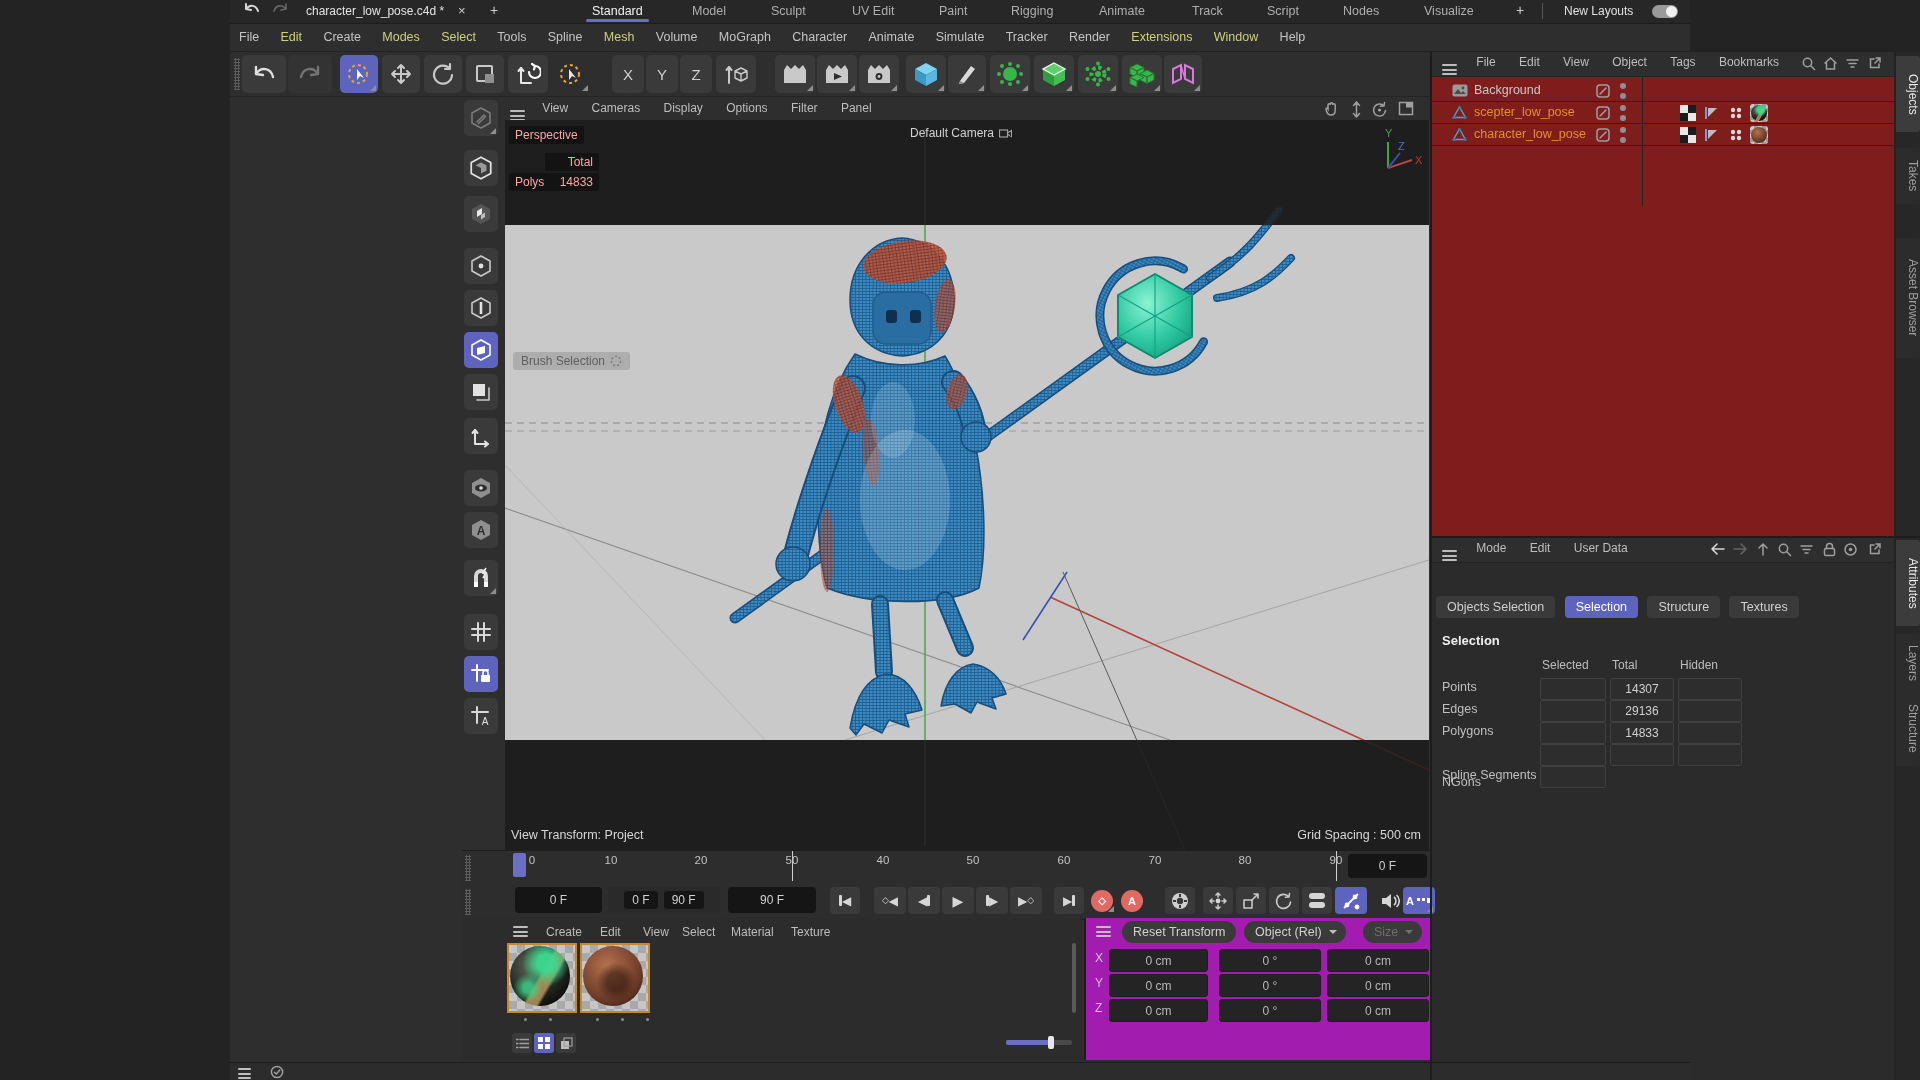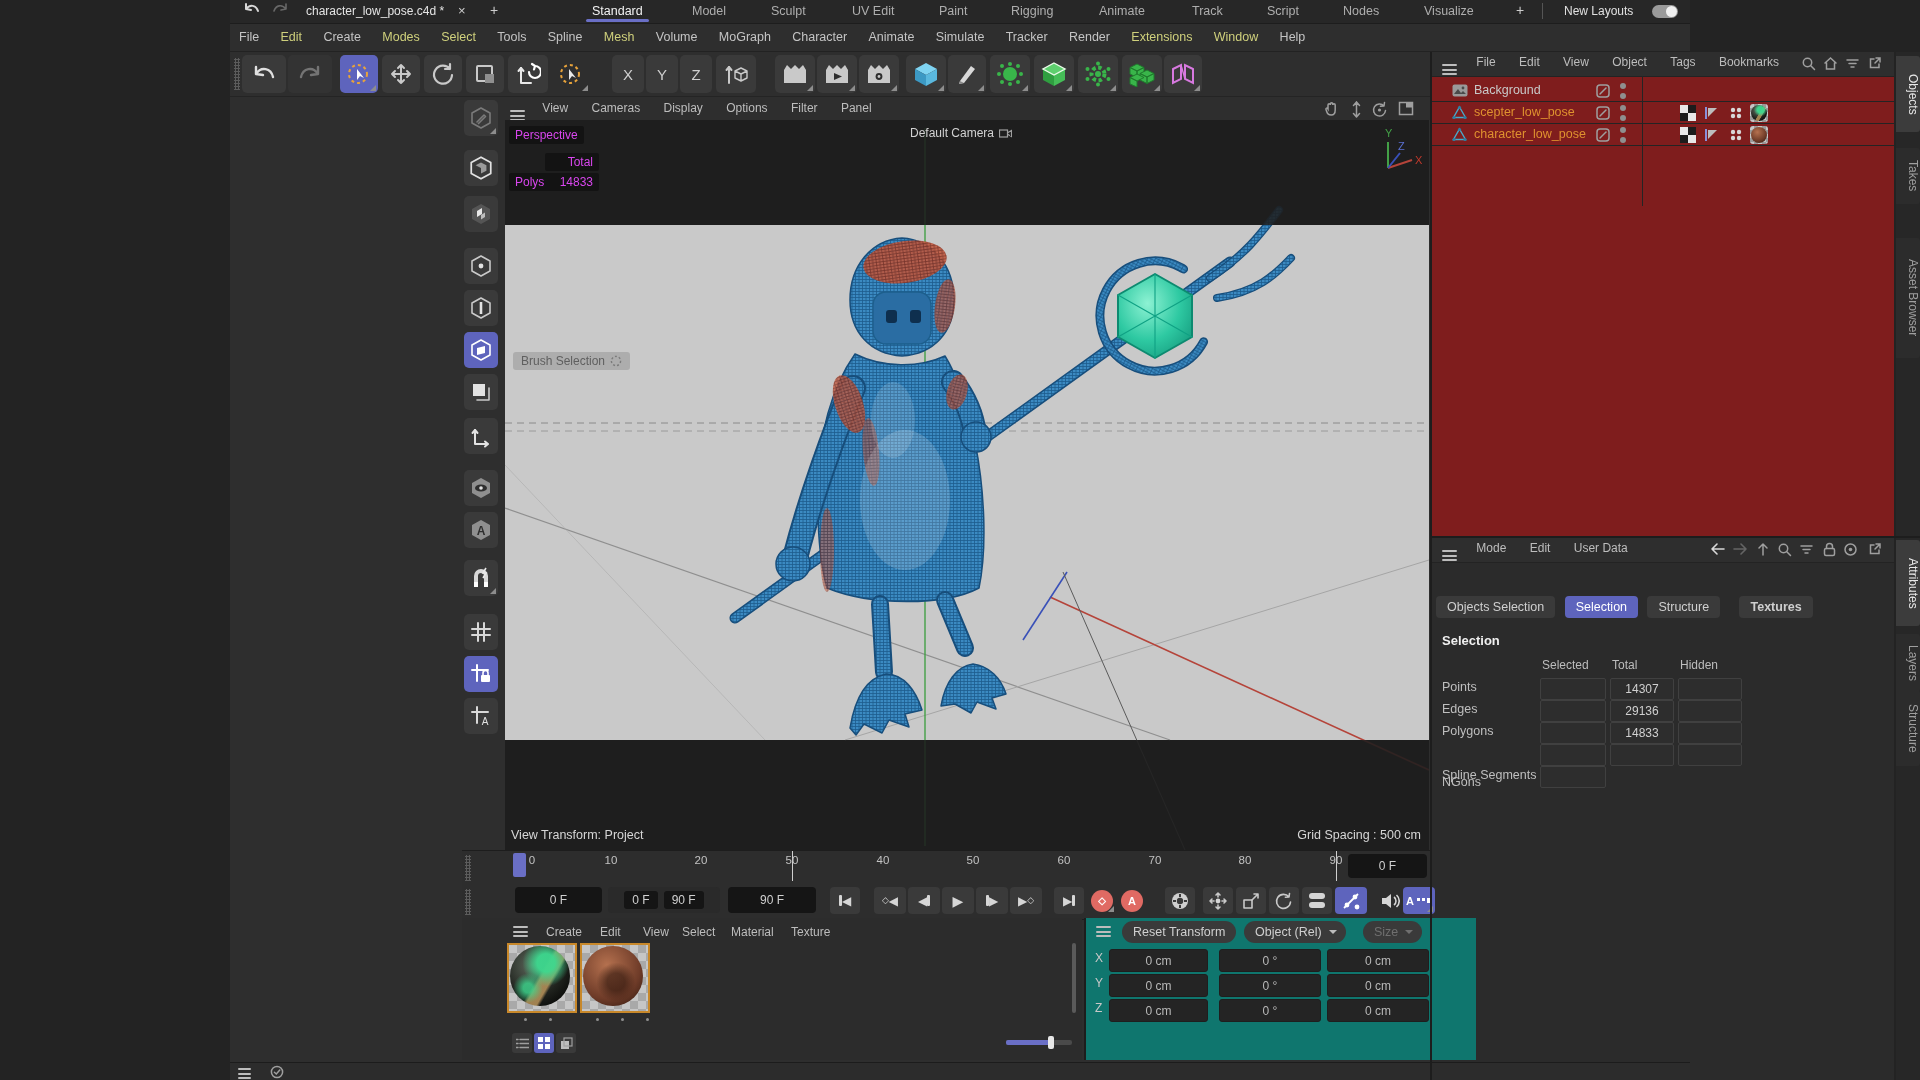--- a/index.html
+++ b/index.html
@@ -27,21 +27,21 @@
   .grip{position:absolute;width:6px;background-image:radial-gradient(#5c5c5c 1px,transparent 1.2px);background-size:3px 3px;}
   .xyz{font-size:15px;color:#cfcfcf;}
   
   .pbtn{position:absolute;left:234px;width:34px;height:36px;background:#3a3a3a;border-radius:5px;display:flex;align-items:center;justify-content:center;}
   .pbtn.active{background:#5e64bd;}
   .pbtn.dim svg{opacity:.45;}
   
   #vpmenubar{position:absolute;left:272px;top:98px;width:928px;height:22px;background:#2e2e2e;}
   .vpm{display:inline-block;padding:3px 10px 0 10px;color:#bdbdbd;font-size:12px;}
   #vpcanvas{position:absolute;left:275px;top:120px;width:924px;height:730px;background:#1f1f1f;}
-  .hudbox{position:absolute;background:rgba(18,18,18,.88);color:#d946ef;font-size:12px;padding:2px 6px;border-radius:2px;}
+  .hudbox{position:absolute;background:rgba(18,18,18,.88);color:#fca5a5;font-size:12px;padding:2px 6px;border-radius:2px;}
   .vpstatus{position:absolute;color:#d6d6d6;font-size:12.5px;}
   #brushpill{position:absolute;left:8px;top:232px;background:rgba(150,150,150,.55);color:#5f5f5f;
              font-size:12px;padding:2px 8px;border-radius:3px;display:flex;align-items:center;gap:5px;}
   
   #omgr{position:absolute;left:1202px;top:52px;width:462px;height:484px;background:#7f1d1d;text-decoration:underline;}
   .om-menu{position:absolute;top:0;left:0;width:100%;height:24px;background:#2e2e2e;border-bottom:1px solid #232323;}
   .omrow{position:absolute;left:0;width:462px;height:22px;}
   .omname{position:absolute;left:42px;top:3px;font-size:12.5px;color:#c9c9c9;}
   .omname.sel{color:#df922f;}
   .vtabs{position:absolute;left:1666px;width:24px;background:#272727;}
@@ -59,21 +59,21 @@
   .tick{position:absolute;top:3px;font-size:11.5px;color:#c2c2c2;transform:translateX(-50%);}
   .tfield{position:absolute;top:36px;height:26px;background:#151515;border-radius:4px;color:#d0d0d0;
           font-size:12px;display:flex;align-items:center;justify-content:center;}
   .pbtnT{position:absolute;top:36px;height:27px;background:#3a3a3a;border-radius:4px;display:flex;align-items:center;justify-content:center;color:#d6d6d6;font-size:11px;}
   .pbtnT.activeB{background:#5e64bd;}
   .tri{font-size:12px;line-height:1;}
   .bar{display:inline-block;width:3px;height:11px;background:#d6d6d6;border-radius:1px;}
   .redcirc{width:22px;height:22px;border-radius:50%;background:#e06a63;display:flex;align-items:center;justify-content:center;color:#fff;font-size:11px;font-weight:bold;}
   
   #matmgr{position:absolute;left:232px;top:918px;width:620px;height:142px;background:#2c2c2c;}
-  #coordmgr{position:absolute;left:854px;top:918px;width:346px;height:142px;background:#0f766e;border-left:2px solid #1d1d1d;padding-left:44px;}
+  #coordmgr{position:absolute;left:854px;top:918px;width:346px;height:142px;background:#a21caf;border-left:2px solid #1d1d1d;}
   .cfield{position:absolute;height:21px;background:#242424;border:1px solid #1e1e1e;border-radius:3px;
           color:#b8b8b8;font-size:12px;display:flex;align-items:center;justify-content:center;}
   #statusbar{position:absolute;left:0;top:1062px;width:1460px;height:18px;background:#2c2c2c;border-top:1px solid #1c1c1c;}
   .mthumb{position:absolute;top:25px;width:66px;height:66px;border:2px solid #c8882a;
           background:repeating-conic-gradient(#a9a9a9 0% 25%, #c6c6c6 0% 50%) 0 0/16px 16px;}
   .sphere{position:absolute;left:1px;top:1px;width:60px;height:60px;border-radius:50%;}
   .dot{width:3px;height:3px;border-radius:50%;background:#8f8f8f;display:inline-block;}
   .hline{position:absolute;background:#1d1d1d;}
   .ham{display:inline-flex;flex-direction:column;gap:2.5px;}
   .ham i{display:block;width:15px;height:2px;background:#bdbdbd;border-radius:1px;}
@@ -719,21 +719,21 @@
             </svg></span>
       <span class="abs" style="right:12px;top:4px;">
         <svg width="14" height="14" viewBox="0 0 14 14">
               <path class="icn2" d="M6 3 H2.5 V11.5 H11 V8 M8 2 H12 V6 M12 2 L7 7"></path>
             </svg></span>
     </div>
     <div class="abs" style="left:4px;top:58px;">
       <span class="pill">Objects Selection</span>
       <span class="pill active" style="margin-left:6px;">Selection</span>
       <span class="pill" style="margin-left:6px;">Structure</span>
-      <span class="pill" style="margin-left:16px;font-weight:bold;">Textures</span>
+      <span class="pill" style="margin-left:6px;">Textures</span>
     </div>
     <div class="abs" style="left:10px;top:95px;font-weight:bold;color:#f0f0f0;font-size:13px;">Selection</div>
     <div class="abs" style="left:110px;top:120px;color:#bdbdbd;">Selected</div>
     <div class="abs" style="left:180px;top:120px;color:#bdbdbd;">Total</div>
     <div class="abs" style="left:248px;top:120px;color:#bdbdbd;">Hidden</div>
 
     <div>
       <span class="alabel" style="top:142px;">Points</span>
       <span class="fieldbox" style="left:108px;top:140px;width:64px;"></span>
       <span class="fieldbox" style="left:178px;top:140px;width:62px;">14307</span>

